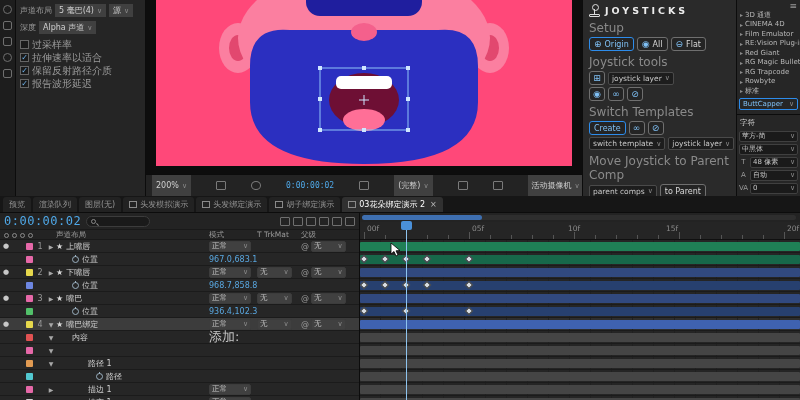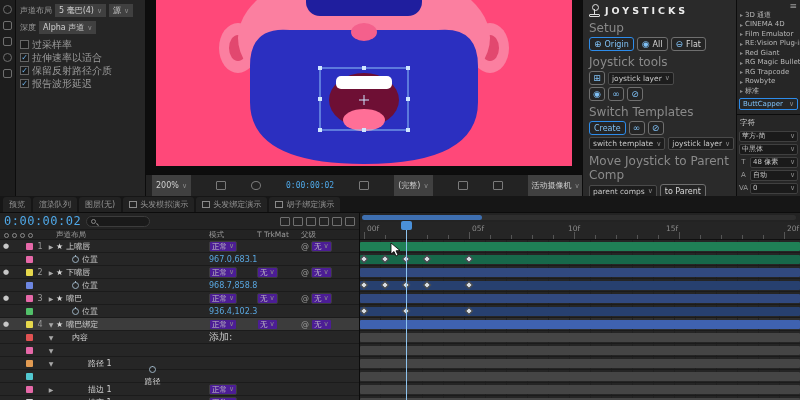--- a/index.html
+++ b/index.html
@@ -89,22 +89,22 @@
   .c-num{width:12px;color:#9a9a9a;text-align:center}
   .c-twirl{width:10px;color:#a8a8a8;font-size:6px;text-align:center}
   .c-name{flex:1;display:flex;align-items:center;gap:3px;white-space:nowrap;overflow:hidden}
   .staricon{color:#d8d8d8;font-size:8px}
   .stopwatch{width:7px;height:7px;border:1px solid #9ab0c0;border-radius:50%;position:relative;flex-shrink:0}
   .stopwatch::before{content:"";position:absolute;left:2px;top:-2px;width:1px;height:2px;background:#9ab0c0}
   .c-val{width:92px;color:#59a7e0;white-space:nowrap;overflow:hidden}
   .c-mode,.c-trk{width:48px;display:flex;align-items:center;gap:2px;overflow:hidden}
   .c-trk{width:44px}
   .c-parent{width:58px;display:flex;align-items:center;gap:2px;overflow:hidden}
-  .dropmini{background:#4c1d95;border:1px solid #3c3c3c;border-radius:2px;padding:0 2px;height:11px;display:inline-flex;align-items:flex-start;gap:2px;font-size:7.5px;color:#c4c4c4;white-space:nowrap}
-  .addlabel{color:#c4c4c4;font-size:10px}
+  .dropmini{background:#404040;border:1px solid #3c3c3c;border-radius:2px;padding:0 2px;height:11px;display:inline-flex;align-items:center;gap:16px;font-size:7.5px;color:#c4c4c4;white-space:nowrap}
+  .addlabel{color:#c4c4c4;font-size:13px}
   .pick{color:#9a9a9a;font-size:8px}
 
   .tl-right{flex:1;position:relative;background:#232323;overflow:hidden}
   .tl-nav{position:absolute;top:2px;left:2px;height:5px;width:434px;background:#2e2e2e;border-radius:3px}
   .navthumb{position:absolute;left:0;top:0;width:120px;height:5px;background:#3e6fb0;border-radius:3px}
   .ruler{position:absolute;top:9px;left:0;right:0;height:18px;background:#252525;border-bottom:1px solid #101010;color:#8a8a8a;font-size:7.5px}
   .rlab{position:absolute;top:2px}
   .rtick{position:absolute;bottom:0;width:1px;height:4px;background:#555}
   .ph-handle{position:absolute;top:8px;width:11px;height:9px;background:#4a90d9;border-radius:2px;z-index:5}
   .ph-line{position:absolute;top:17px;bottom:0;width:1px;background:#8ec4ef;z-index:6}
@@ -414,20 +414,25 @@
           <span>头发模拟演示</span>
         </div>
         <div class="tab">
           <span class="ticon"></span>
           <span>头发绑定演示</span>
         </div>
         <div class="tab">
           <span class="ticon"></span>
           <span>胡子绑定演示</span>
         </div>
+        <div class="tab active">
+          <span class="ticon"></span>
+          <span>03花朵绑定演示 2</span>
+          <span class="tclose">×</span>
+        </div>
       </div>
     <div class="tl-body">
       <div class="tl-left">
         <div class="tl-head">
           <span class="tl-tc">0:00:00:02</span>
           <span class="search">
               <span class="mag"></span>
               <input value="" style="">
             </span>
           <span class="hicons">
@@ -665,21 +670,21 @@
               <span class="c-parent"></span>
             </div>
             <div class="row">
               <span class="c-eye"></span>
               <span class="c-audio"></span>
               <span class="c-chip">
                 <span class="chip" style="background: rgb(82, 200, 208);"></span>
               </span>
               <span class="c-num"></span>
               <span class="c-twirl"></span>
-              <span class="c-name" style="padding-left: 40px; flex-direction: column;">
+              <span class="c-name" style="padding-left: 40px;">
                 <span class="stopwatch"></span>
                 <span>路径</span>
               </span>
               <span class="c-mode"></span>
               <span class="c-trk"></span>
               <span class="c-parent"></span>
             </div>
             <div class="row">
               <span class="c-eye"></span>
               <span class="c-audio"></span>

